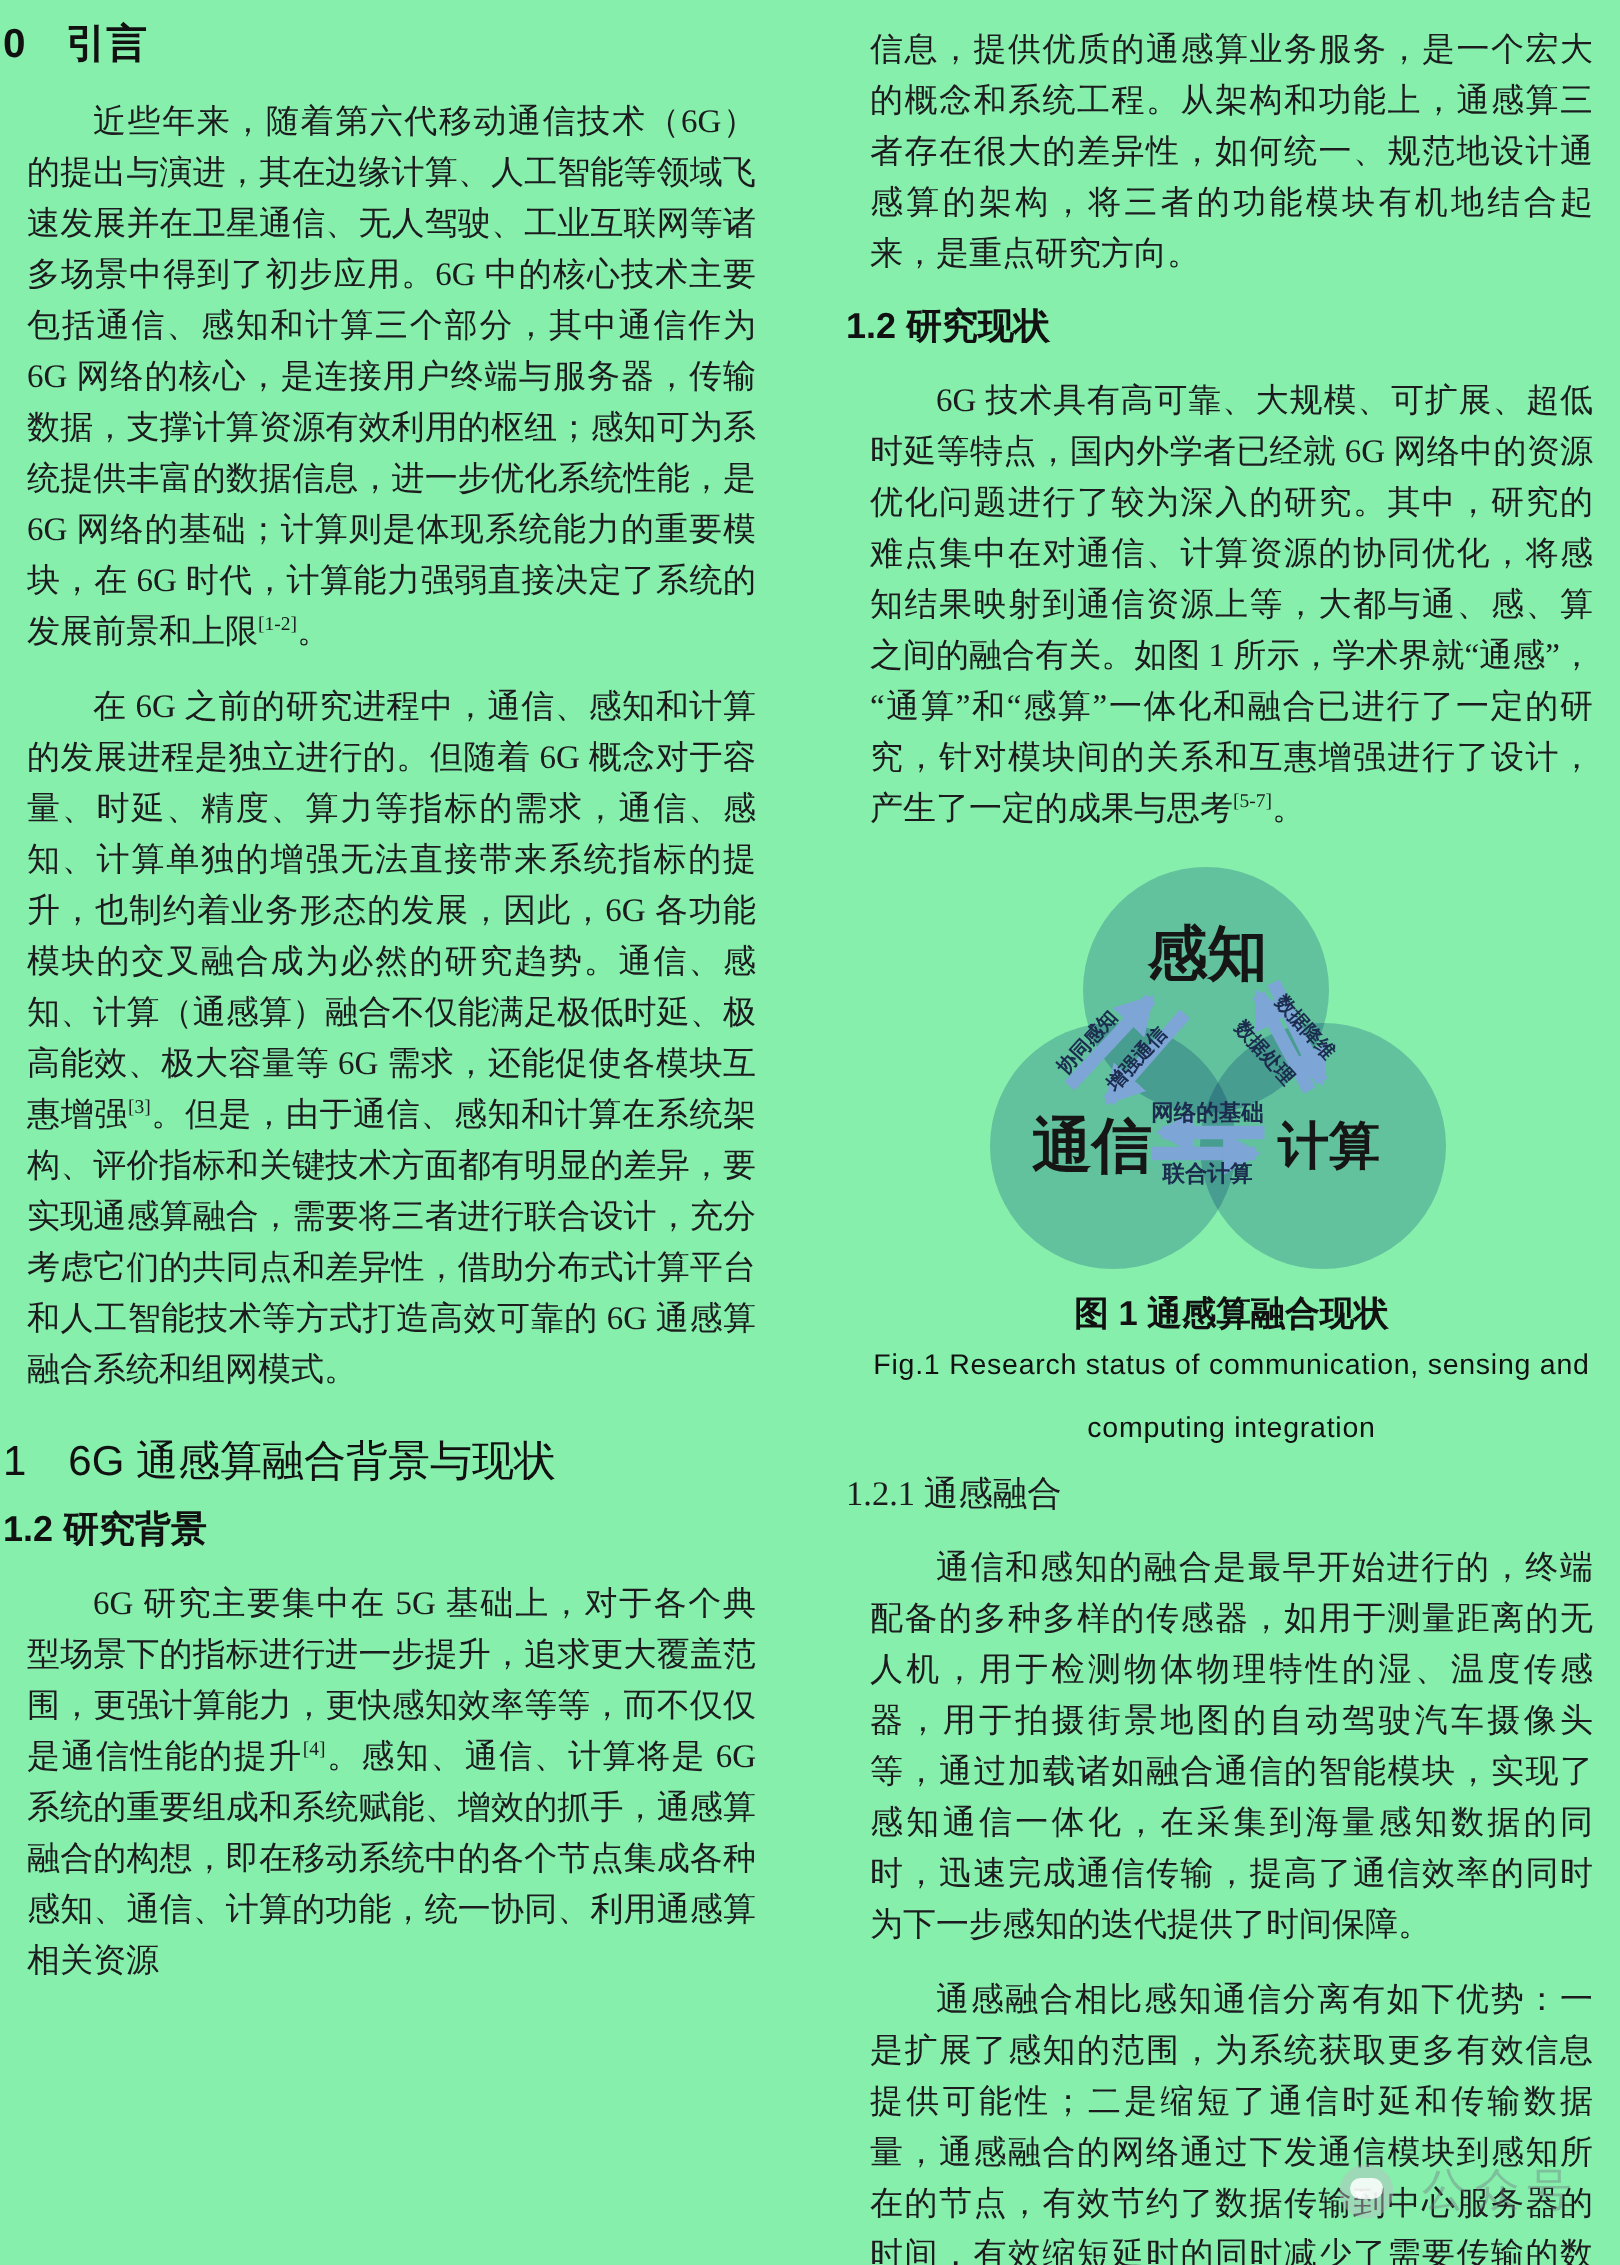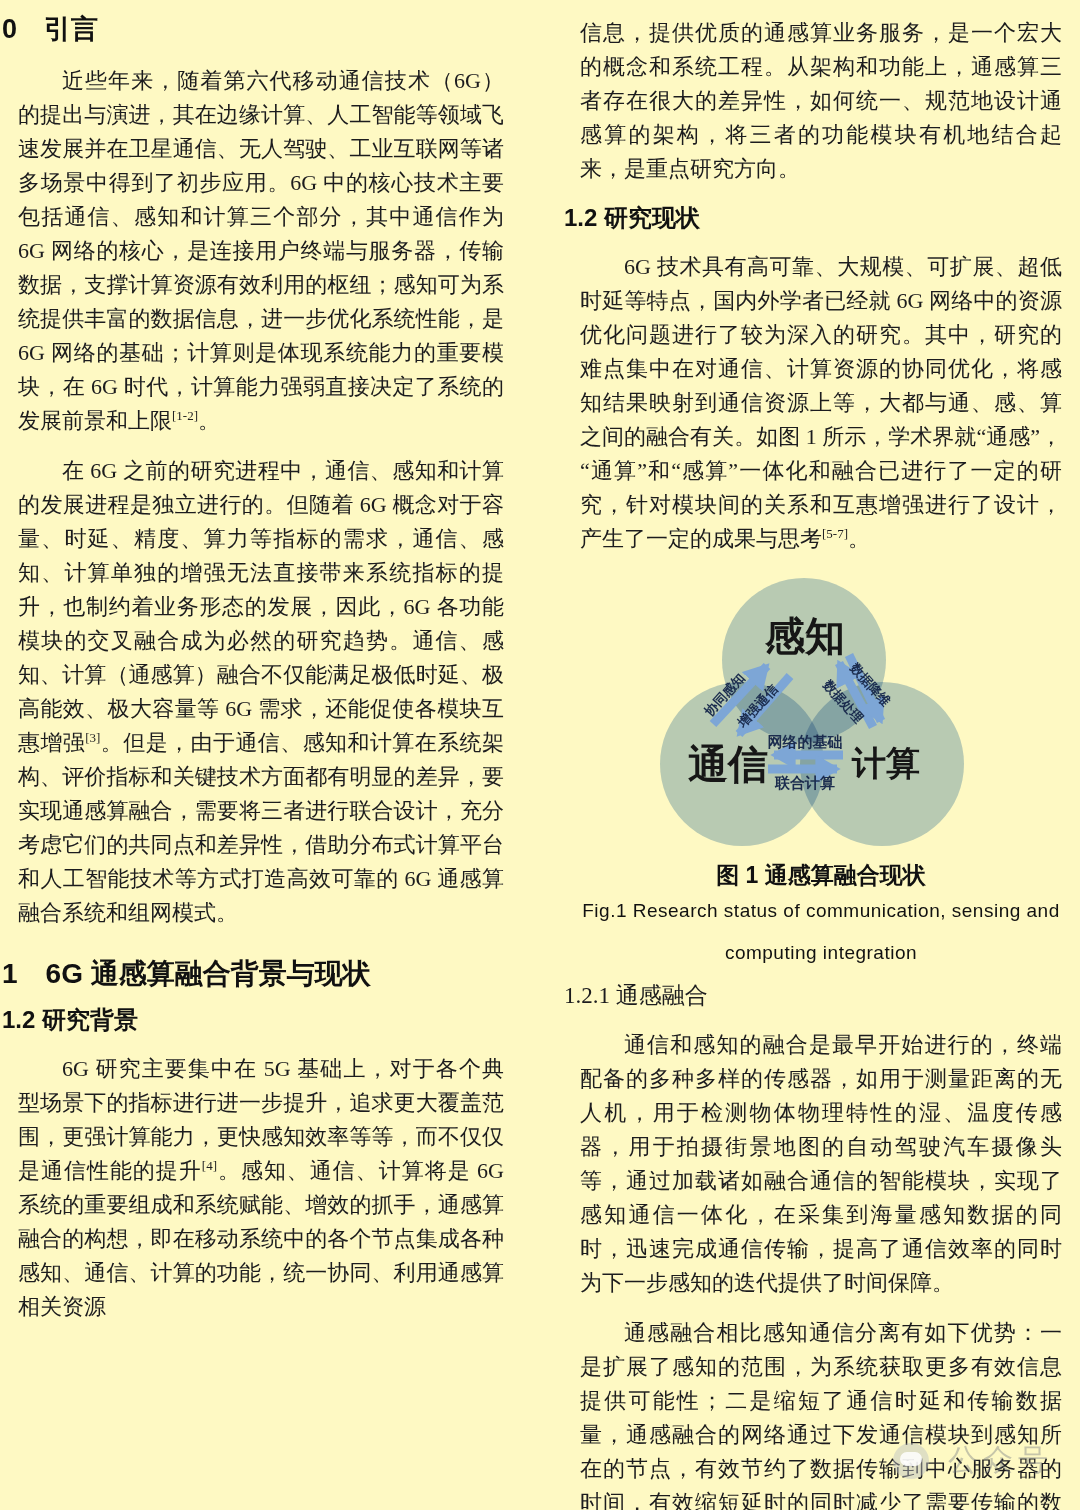--- a/index.html
+++ b/index.html
@@ -2,21 +2,21 @@
 <html lang="zh"><head>
 <meta charset="utf-8">
 <style>
   html,body { margin:0; padding:0; }
   body {
     width:1080px; height:1510px;
     background:#ffffff;
     font-family:"Liberation Serif","DejaVu Serif",serif;
     color:#1c1c1e;
   }
-  #page { position:relative; width:1080px; height:1510px; overflow:hidden; background:#fef9c3; }
+  #page { position:relative; width:1080px; height:1510px; overflow:hidden; background:#86efac; }
 
   .col { position:absolute; top:0; }
   #col-left  { left:2px;   width:518px; }
   #col-right { left:564px; width:514px; }
 
   .para {
     margin:16px;
     font-size:22px;
     line-height:34px;
     text-align:justify;
@@ -27,21 +27,21 @@
   sup.ref { font-size:13px; line-height:0; vertical-align:super; }
 
   .h0 {
     margin:12px 0 18px 0;
     font-family:"Liberation Sans","DejaVu Sans",sans-serif;
     font-weight:700; font-size:27px; line-height:34px; color:#111;
   }
   .h1 {
     margin:24px 0 0 0;
     font-family:"Liberation Sans","DejaVu Sans",sans-serif;
-    font-weight:700; font-size:28px; line-height:40px; color:#111;
+    font-weight:400; font-size:28px; line-height:40px; color:#111;
   }
   .h2 {
     margin:10px 0 2px 0;
     font-family:"Liberation Sans","DejaVu Sans",sans-serif;
     font-weight:700; font-size:24px; line-height:32px; color:#111;
   }
   .h3 {
     margin:6px 0 2px 0;
     font-family:"Liberation Serif","DejaVu Serif",serif;
     font-weight:400; font-size:23px; line-height:32px; color:#1c1c1e;

